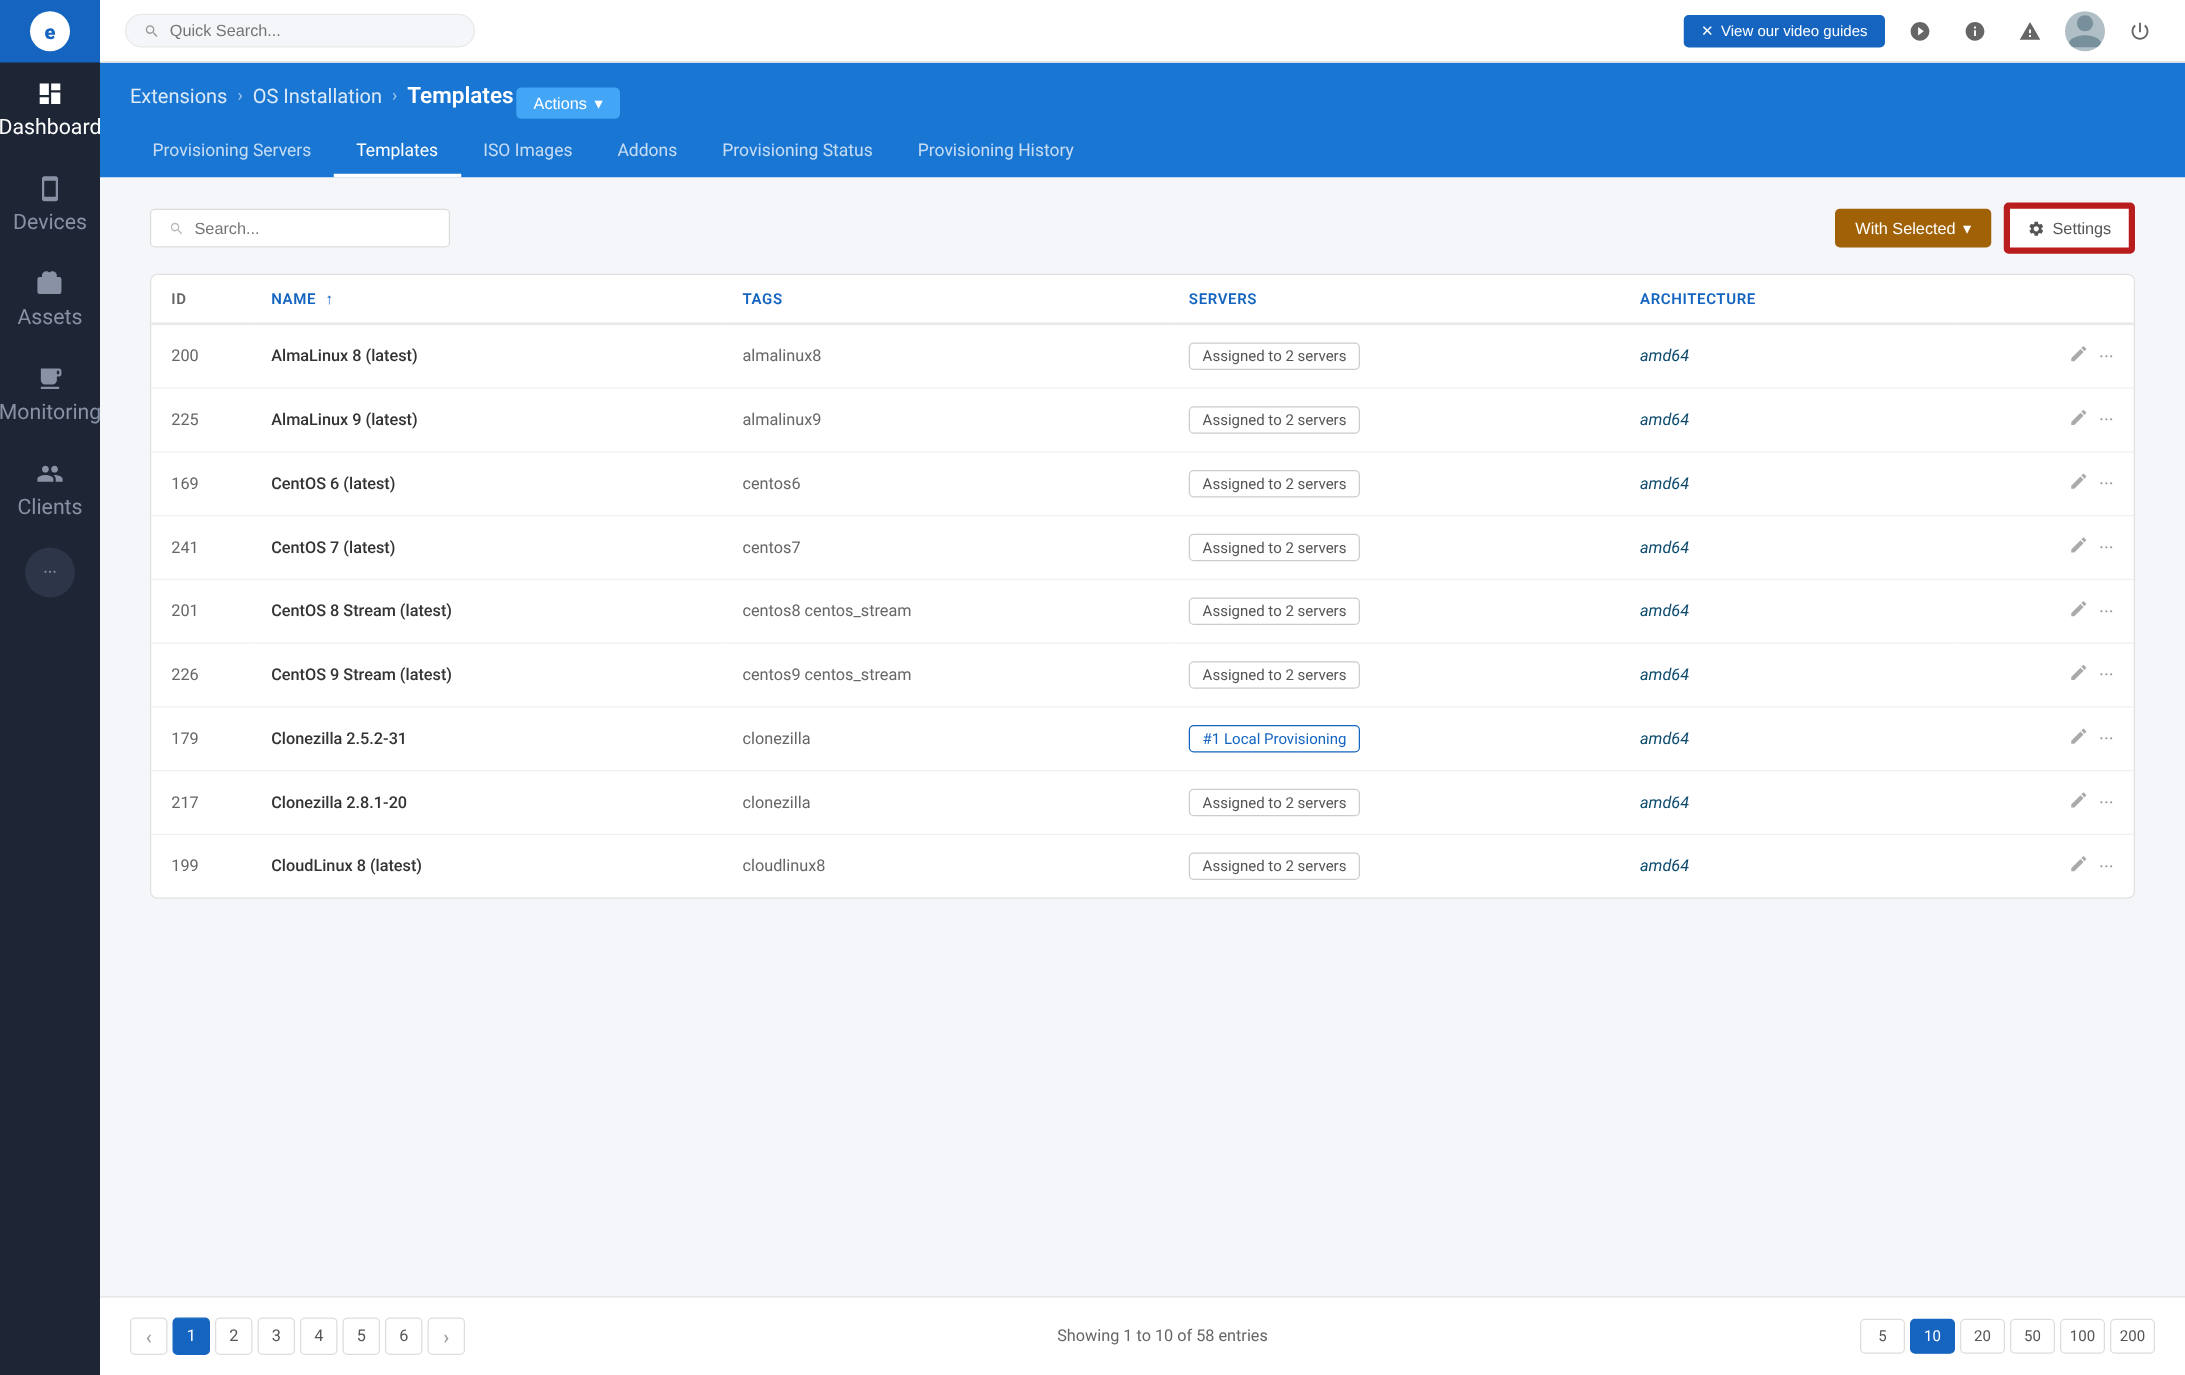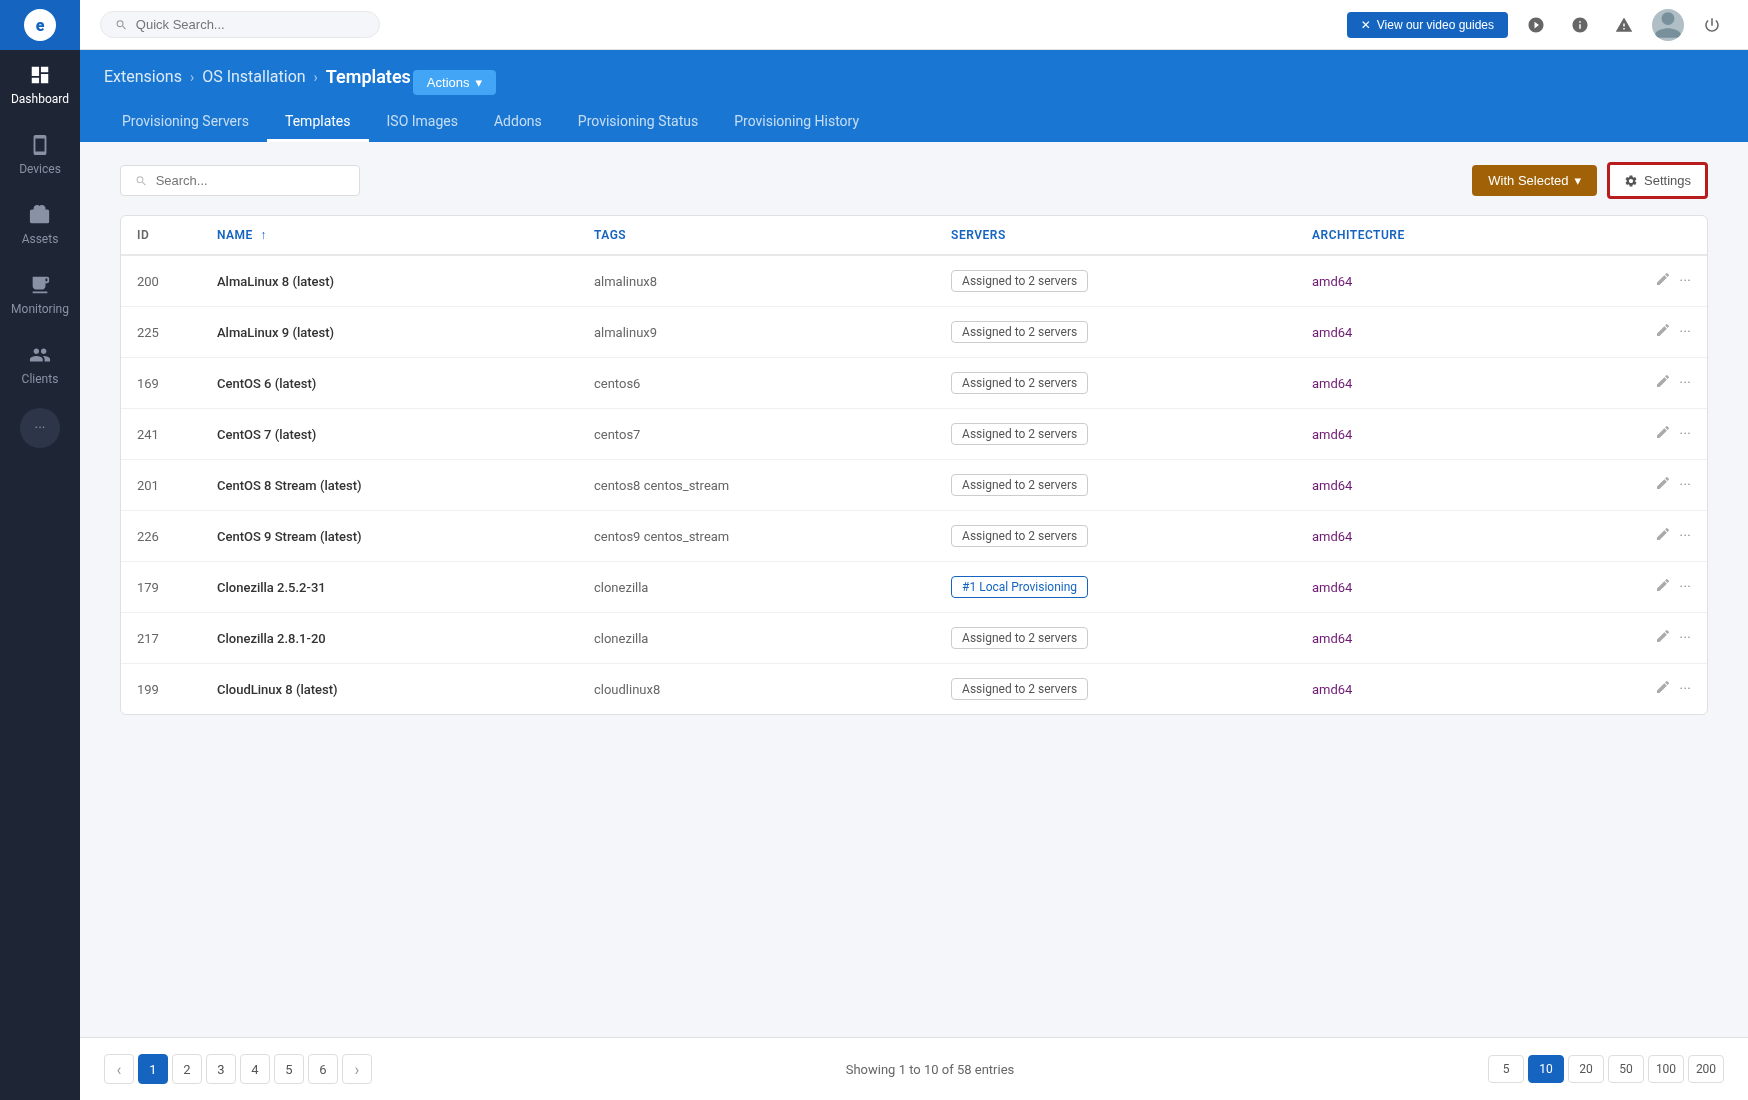--- a/index.html
+++ b/index.html
@@ -40,21 +40,21 @@
     }
     .sidebar-item {
       width: 80px;
       padding: 14px 8px;
       display: flex;
       flex-direction: column;
       align-items: center;
       gap: 6px;
       color: #8892a4;
       cursor: pointer;
-      font-size: 12px;
+      font-size: 17px;
       text-align: center;
     }
     .sidebar-item.active { color: white; }
     .sidebar-item svg { width: 22px; height: 22px; }
     .sidebar-more {
       width: 40px;
       height: 40px;
       background: #2d3548;
       border-radius: 50%;
       display: flex;
@@ -240,21 +240,21 @@
       padding: 8px 16px;
       font-size: 13px;
       cursor: pointer;
       display: flex;
       align-items: center;
       gap: 6px;
     }
     .settings-btn {
       background: white;
       color: #555;
-      border: 3px solid #b91c1c;
+      border: 5px solid #b91c1c;
       border-radius: 4px;
       padding: 8px 14px;
       font-size: 13px;
       cursor: pointer;
       display: flex;
       align-items: center;
       gap: 6px;
     }
 
     
@@ -292,21 +292,21 @@
     tbody tr:last-child { border-bottom: none; }
     tbody td {
       padding: 14px 16px;
       font-size: 13px;
       color: #444;
     }
     .td-id { color: #666; width: 80px; }
     .td-name { color: #333; font-weight: 500; }
     .td-tags { color: #666; }
     .td-servers {}
-    .td-arch { color: #701a75; }
+    .td-arch { color: #0c4a6e; font-style: italic; }
     .td-actions { text-align: right; white-space: nowrap; }
 
     .badge {
       display: inline-block;
       border: 1px solid #ccc;
       border-radius: 4px;
       padding: 3px 10px;
       font-size: 12px;
       color: #555;
       background: white;

